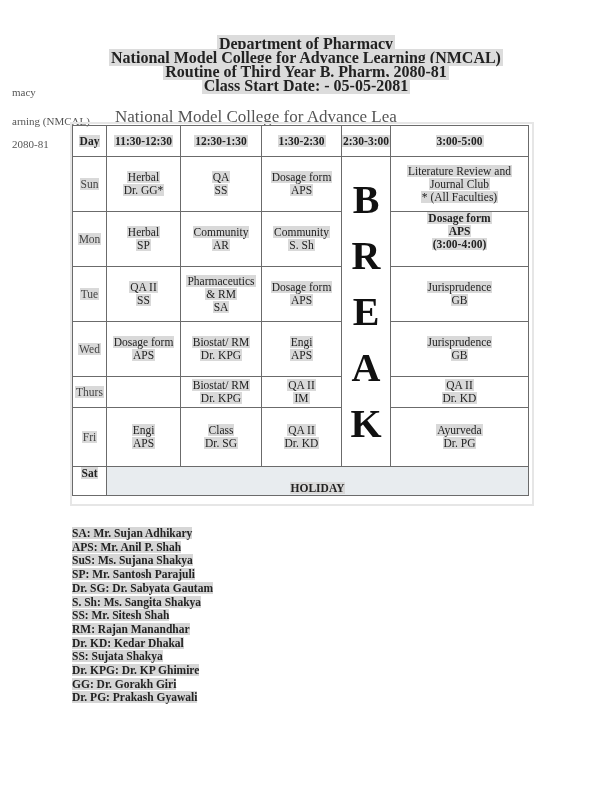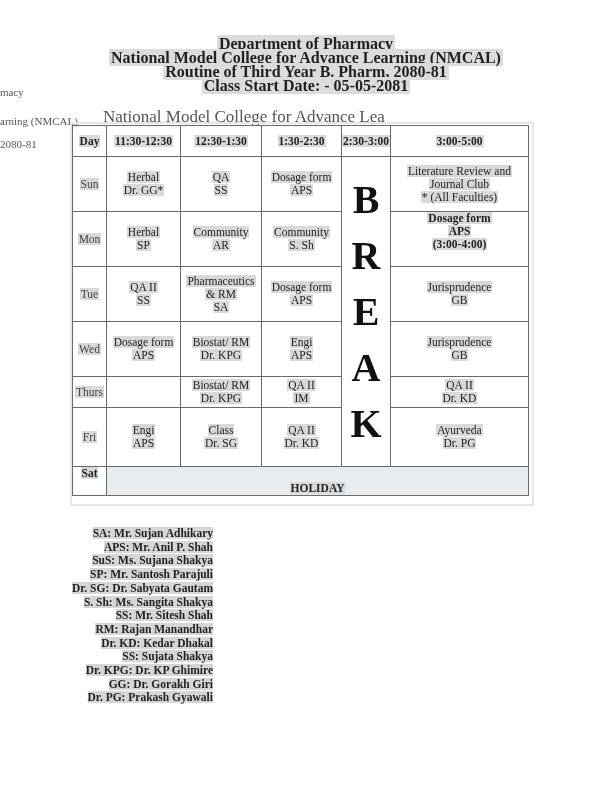--- a/index.html
+++ b/index.html
@@ -2,39 +2,39 @@
 <html><head>
 <meta charset="utf-8">
 <style>
   html, body { margin: 0; padding: 0; }
   body {
     width: 612px; height: 792px; background: #ffffff; position: relative; overflow: hidden;
     font-family: "Liberation Serif", "DejaVu Serif", serif; color: #222;
   }
   .hdr { position: absolute; left: 0; width: 612px; text-align: center; font-weight: bold; font-size: 16px; line-height: 14px; }
   .hdr span { background: #dcdcdc; padding: 0 2px; }
-  .ghost { position: absolute; color: #555; font-size: 11px; white-space: nowrap; }
+  .ghost { position: absolute; color: #555; font-size: 11px; white-space: nowrap; padding-left: 12px; }
   table.routine {
     position: absolute; left: 72px; top: 125px; width: 456px; border-collapse: collapse;
     font-size: 11.5px; table-layout: fixed;
   }
   table.routine td, table.routine th {
     border: 1.5px solid #6b6b6b; text-align: center; vertical-align: middle; padding: 0; line-height: 13px;
   }
   table.routine th { font-weight: bold; height: 30px; }
   .hl { background: #d9d9d9; padding: 0 1px; }
   .dayc { color: #444; }
   .rowA td { height: 54px; }
   .rowWed td { height: 54px; }
   .rowThu td { height: 30px; }
   .rowFri td { height: 58px; }
   .rowSat td { height: 28px; background: #e8ecef; }
   .brk { font-size: 40px; font-weight: bold; line-height: 56px; color: #111; }
   .bold { font-weight: bold; }
-  .legend { position: absolute; left: 72px; top: 527px; font-weight: bold; font-size: 11.5px; line-height: 13.7px; text-align: right; }
+  .legend { position: absolute; left: 72px; top: 527px; font-weight: bold; font-size: 11.5px; line-height: 13.7px; }
   .legend div span { background: #d6d6d6; }
   .frame { position: absolute; left: 70px; top: 122px; width: 460px; height: 380px; border: 2px solid #e6e6e6; pointer-events: none; }
 </style>
 </head>
 <body>
 
 <div class="hdr" style="top:37px"><span>Department of Pharmacy</span></div>
 <div class="hdr" style="top:51px"><span>National Model College for Advance Learning (NMCAL)</span></div>
 <div class="hdr" style="top:65px"><span>Routine of Third Year B. Pharm, 2080-81</span></div>
 <div class="hdr" style="top:79px"><span>Class Start Date: - 05-05-2081</span></div>

